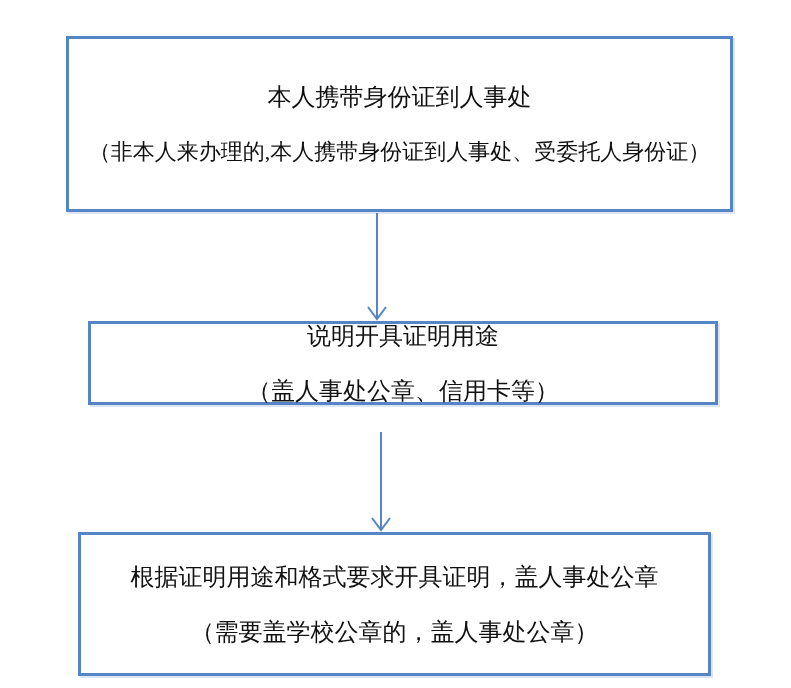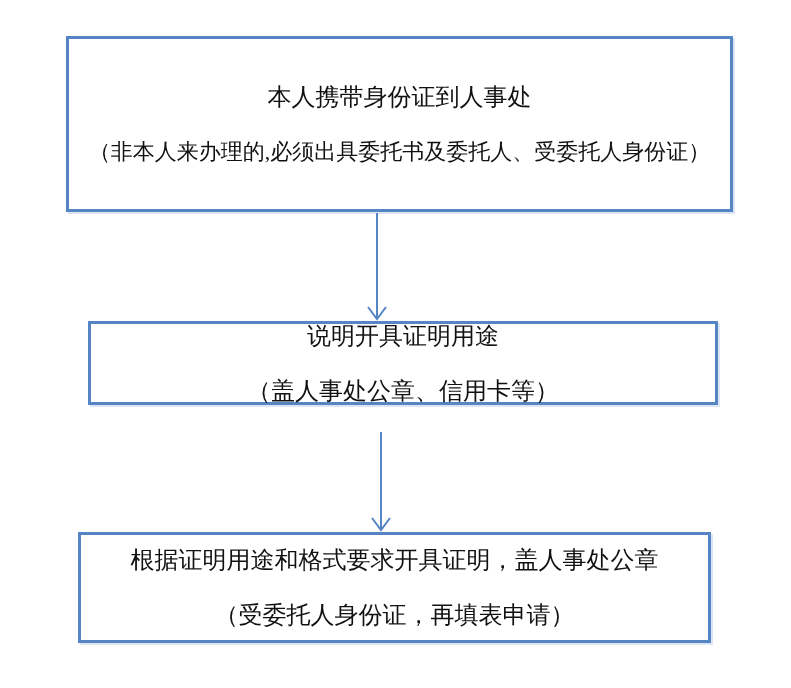--- a/index.html
+++ b/index.html
@@ -38,51 +38,51 @@
     letter-spacing: 0;
   }
   .flow-box .line + .line {
     margin-top: 25px;
   }
   .flow-box .tight {
     font-size: 22px;
   }
   .box1 { left: 66px;  top: 36px;  width: 667px; height: 176px; }
   .box2 { left: 88px;  top: 321px; width: 630px; height: 84px; }
-  .box3 { left: 78px;  top: 532px; width: 633px; height: 111px; }
+  .box3 { left: 78px;  top: 532px; width: 633px; height: 144px; }
   .arrow {
     position: absolute;
     display: block;
   }
   .arrow1 { left: 364px; top: 213px; }
   .arrow2 { left: 368px; top: 432px; }
 </style>
 </head>
 <body>
 
 <div class="canvas">
 
   <div class="flow-box box1">
     <p class="line">本人携带身份证到人事处</p>
-    <p class="line tight">（非本人来办理的,必须出具委托书及委托人、受委托人身份证）</p>
+    <p class="line tight">（非本人来办理的,本人携带身份证到人事处、受委托人身份证）</p>
   </div>
 
   <svg class="arrow arrow1" width="26" height="108" viewBox="0 0 26 108" xmlns="http://www.w3.org/2000/svg">
     <line x1="13" y1="0" x2="13" y2="105" stroke="#5585c4" stroke-width="2" fill="none"></line>
     <polyline points="4,94 13,106 22,94" stroke="#5585c4" stroke-width="2" fill="none"></polyline>
   </svg>
 
   <div class="flow-box box2">
     <p class="line">说明开具证明用途</p>
     <p class="line">（盖人事处公章、信用卡等）</p>
   </div>
 
   <svg class="arrow arrow2" width="26" height="100" viewBox="0 0 26 100" xmlns="http://www.w3.org/2000/svg">
     <line x1="13" y1="0" x2="13" y2="97" stroke="#5585c4" stroke-width="2" fill="none"></line>
     <polyline points="4,86 13,98 22,86" stroke="#5585c4" stroke-width="2" fill="none"></polyline>
   </svg>
 
   <div class="flow-box box3">
     <p class="line">根据证明用途和格式要求开具证明，盖人事处公章</p>
-    <p class="line">（受委托人身份证，再填表申请）</p>
+    <p class="line">（需要盖学校公章的，盖人事处公章）</p>
   </div>
 
 </div>
 
 </body></html>

